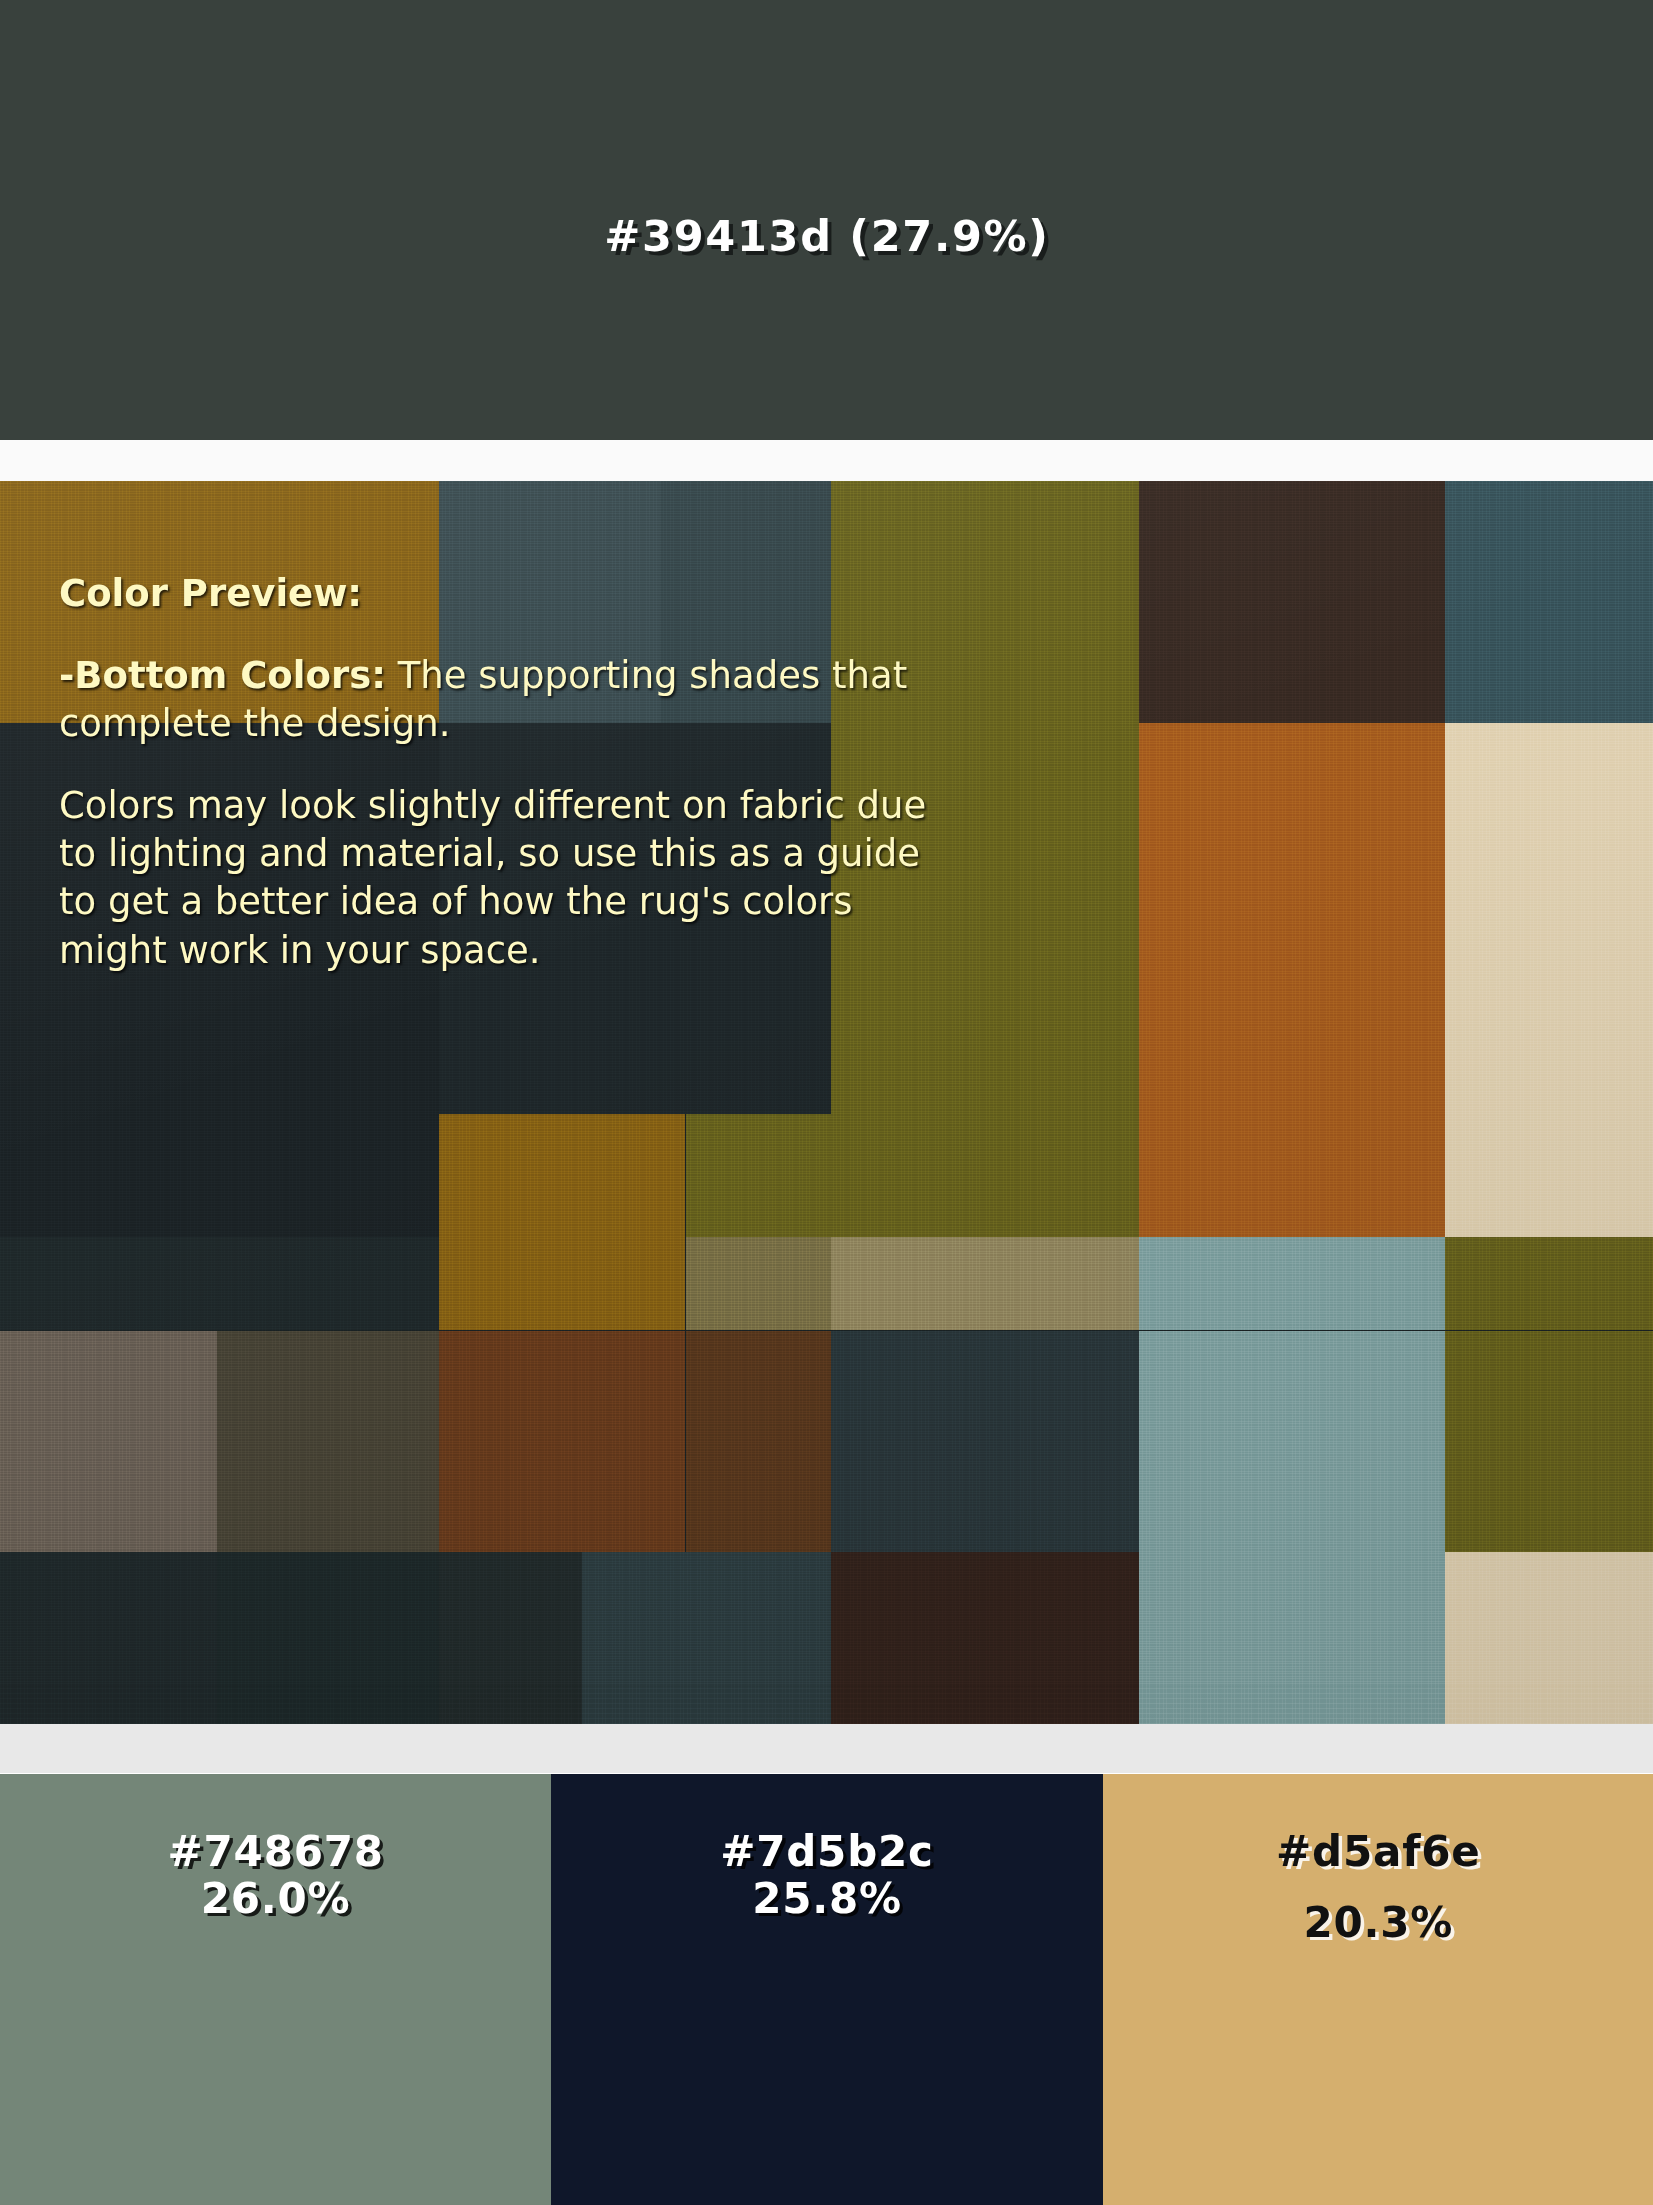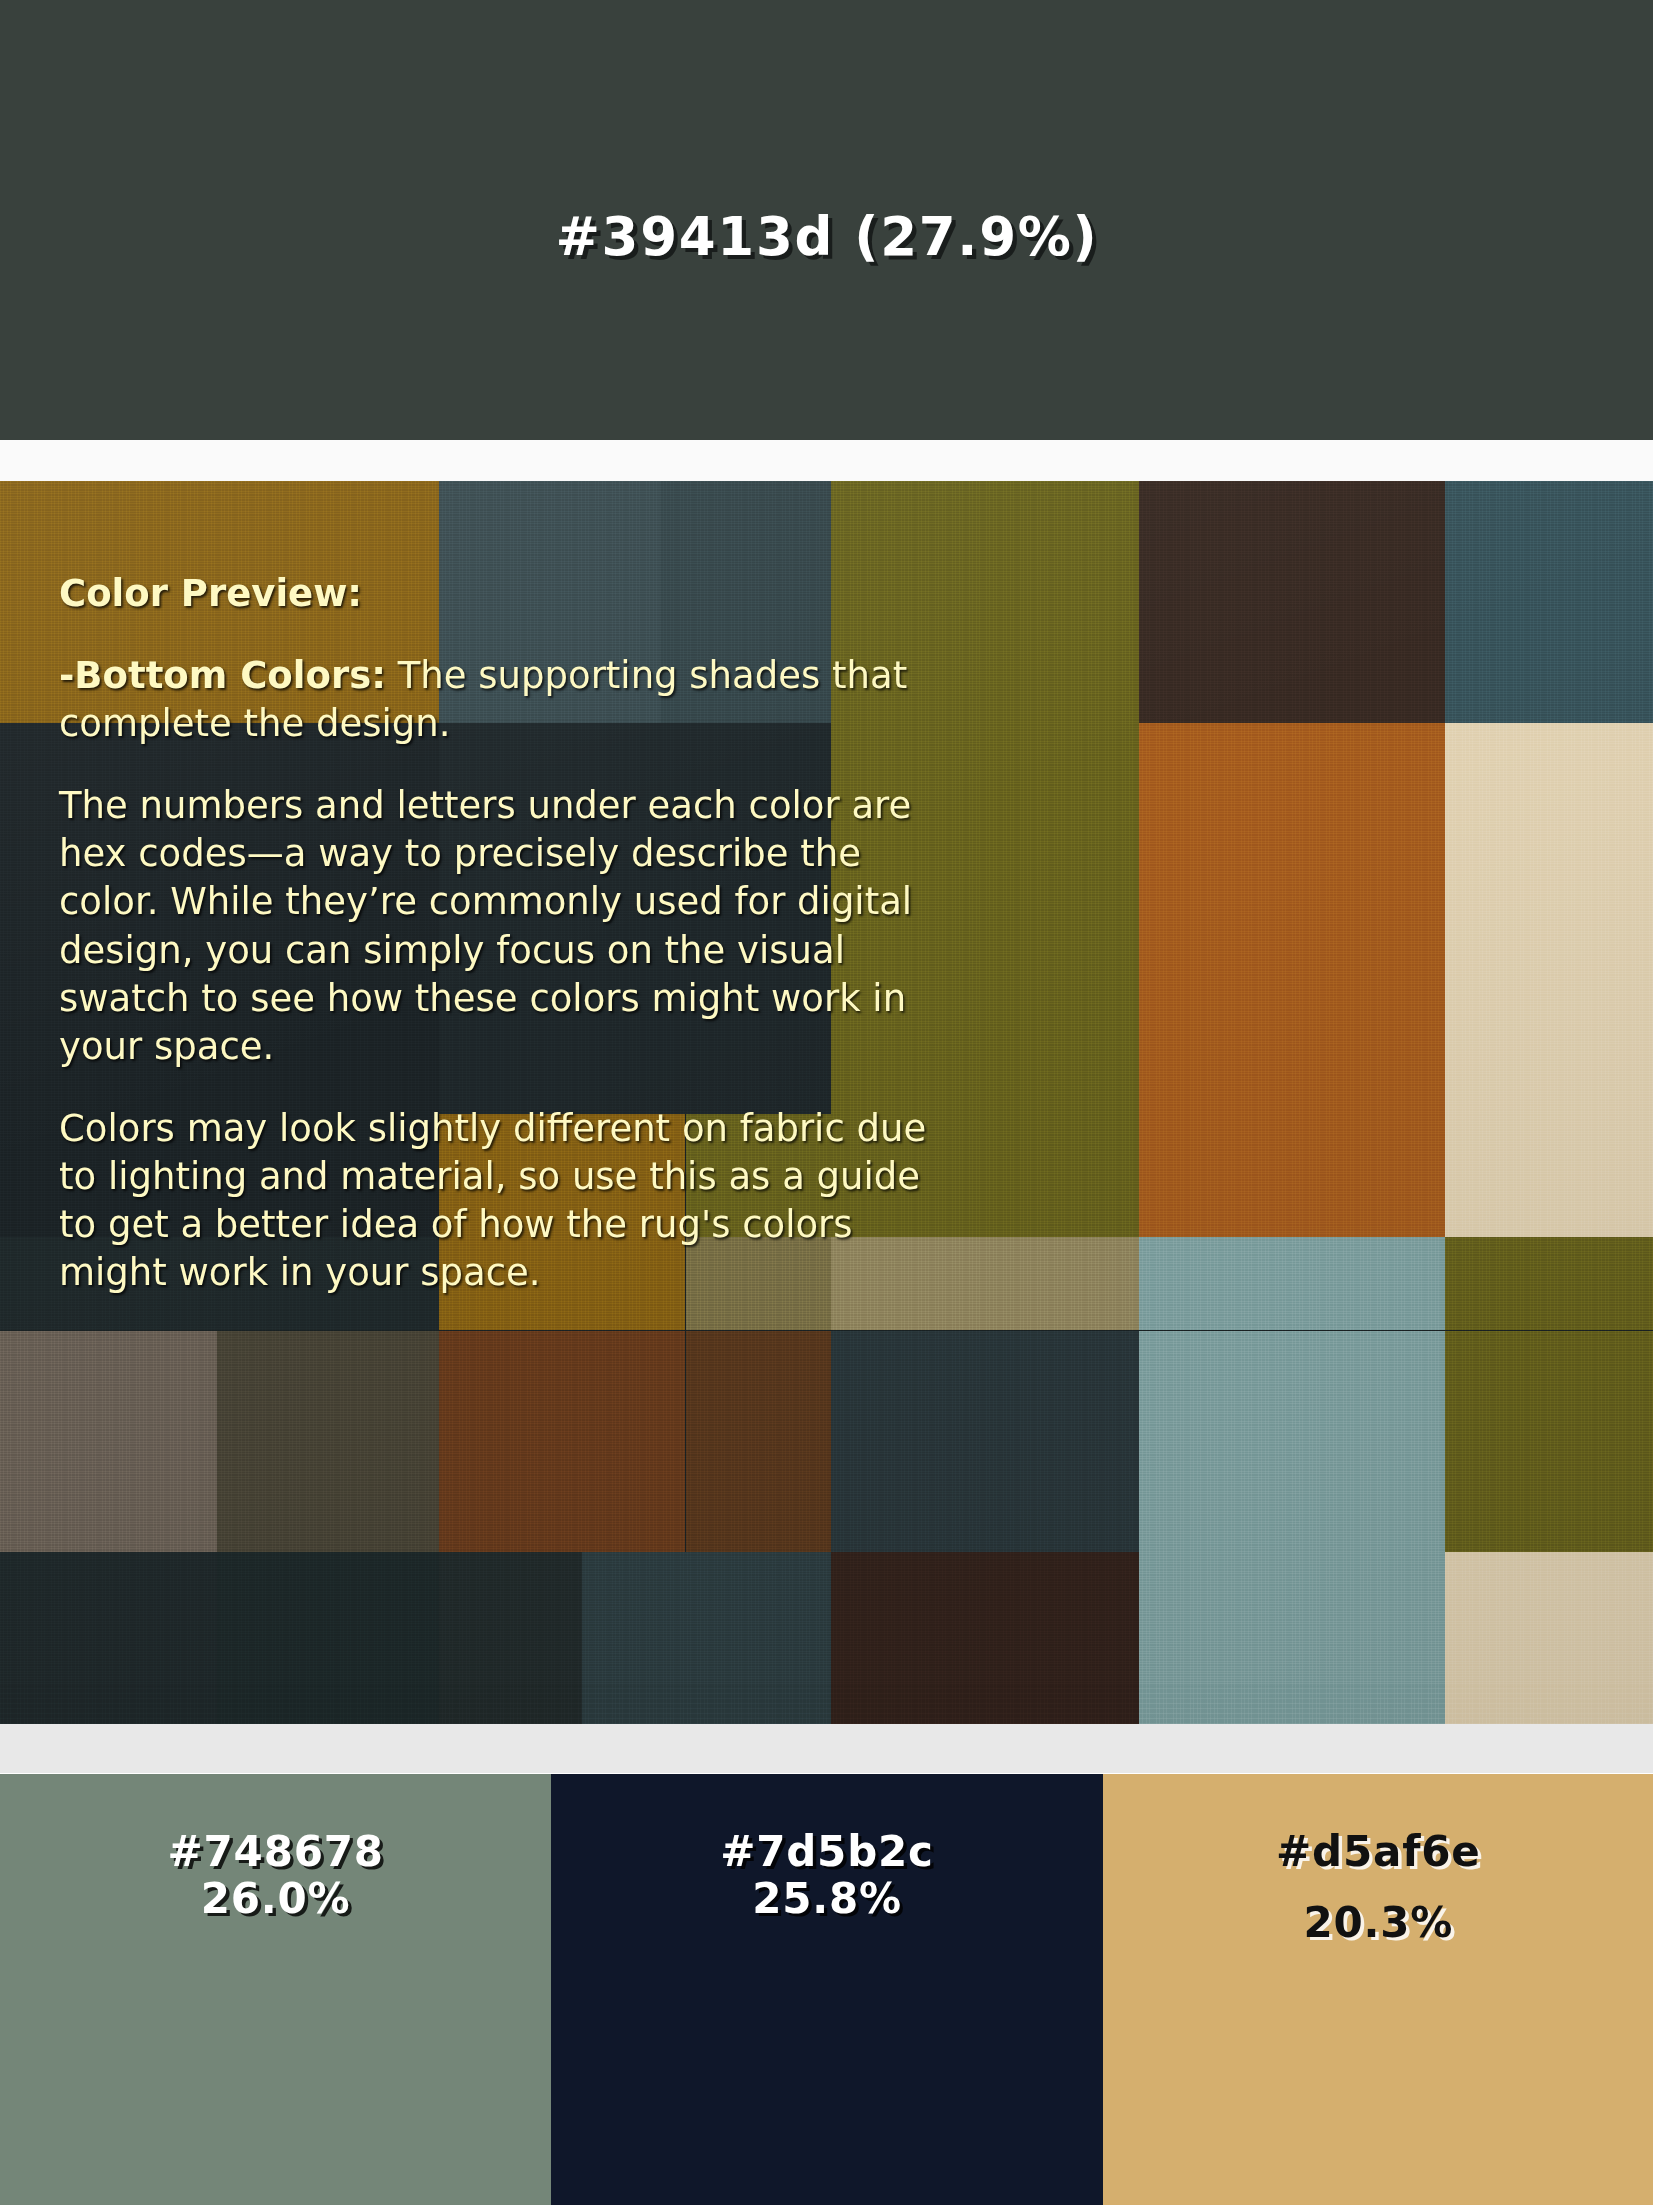--- a/index.html
+++ b/index.html
@@ -12,21 +12,21 @@
   .page{position:relative;width:1654px;height:2205px;overflow:hidden;}
 
   
   .header{
     position:absolute;left:0;top:0;width:1654px;height:440px;
     background:#39413d;
     display:flex;align-items:center;justify-content:center;
   }
   .header-title{
     color:#ffffff;
-    font-size:53px;
+    font-size:43px;
     font-weight:700;
     letter-spacing:1.7px;
     font-family:"DejaVu Sans", sans-serif;
     text-shadow:4.2px 4.2px 0 rgba(20,24,22,.85);
     white-space:nowrap;
     margin-top:32px;
   }
 
   
   .band-top{
@@ -156,21 +156,20 @@
     <div class="weave"></div>
     <div class="sheen"></div>
 
     <div class="rug-text">
       <p>
         <b>Color Preview:</b><br>
       </p>
       <p>
         <b>-Bottom Colors:</b><span> The supporting shades that complete the design.</span>
       </p>
-      <p>The numbers and letters under each color are hex codes—a way to precisely describe the color. While they’re commonly used for digital design, you can simply focus on the visual swatch to see how these colors might work in your space.</p>
       <p>Colors may look slightly different on fabric due to lighting and material, so use this as a guide to get a better idea of how the rug's colors might work in your space.</p>
     </div>
   </div>
 
   <div class="band-bottom"></div>
 
   <div class="swatches">
 
     <div class="swatch" style="background:#748678;">
       <div class="sw-hex light-ink">#748678</div>

